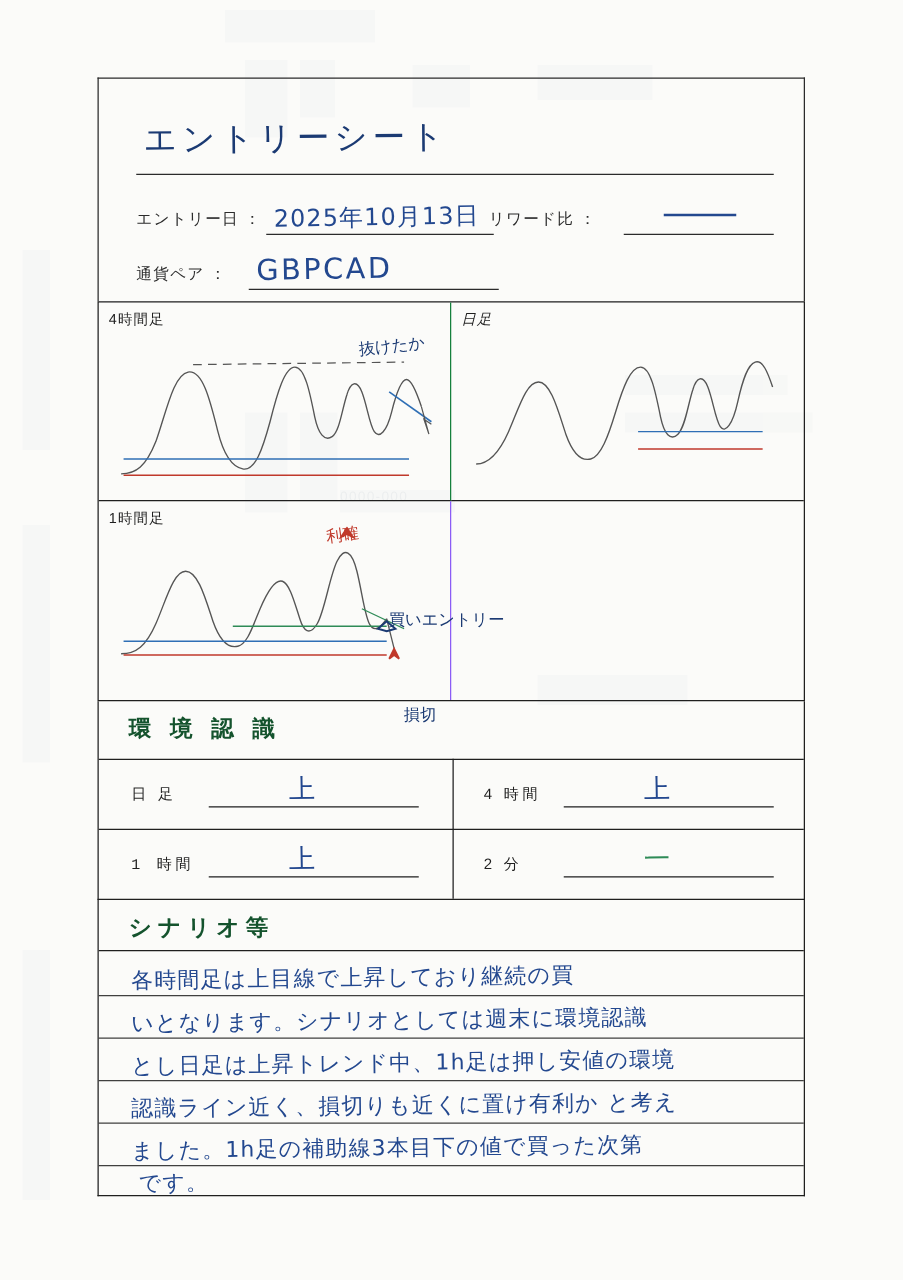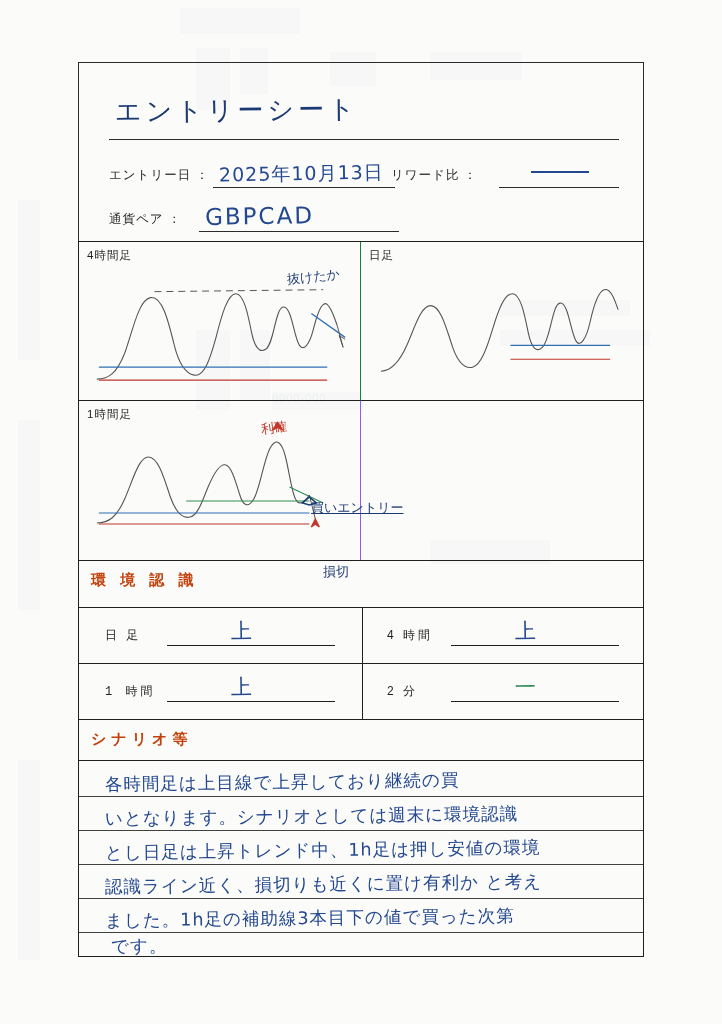--- a/index.html
+++ b/index.html
@@ -76,21 +76,21 @@
   .charts{
     border:1.8px solid #1f1f1f;
     height:318px;
     display:grid;
     grid-template-columns:1fr 1fr;
     grid-template-rows:1fr 1fr;
     position:relative;
   }
   .cell{position:relative;}
   .cell.b1{border-right:1px solid #15803d;border-bottom:1.4px solid #1f1f1f;}
-  .cell.b2{border-bottom:1.4px solid #1f1f1f;}
+  .cell.b2{border-bottom:1.4px solid #1f1f1f;font-style:italic;}
   .cell.b3{border-right:1px solid #8b5cf6;text-align:right;}
   .cell-label{
     position:absolute;left:8px;top:6px;
     font-size:11.5px;color:#1f1f1f;letter-spacing:1px;
   }
   .cell svg{position:absolute;inset:0;width:100%;height:100%;}
   .anno{
     position:absolute;
     font-family:"DejaVu Sans", sans-serif;
     font-size:13px;
@@ -100,22 +100,22 @@
   .anno.red{color:#c0392b;}
 
   
   .envbox{
     border:1.6px solid #1f1f1f;
     border-top:none;
     height:158px;
     position:relative;
   }
   .sect-title{
-    position:absolute;left:12px;top:10px;
-    font-size:15px;font-weight:bold;letter-spacing:5px;color:#c2410c;
+    position:absolute;left:24px;top:10px;
+    font-size:18px;font-weight:bold;letter-spacing:5px;color:#14532d;
   }
   .env-div{position:absolute;left:0;right:0;height:1.1px;background:#1f1f1f;}
   .env-vdiv{position:absolute;top:46px;bottom:0;width:1px;background:#1f1f1f;}
   .env-lbl{position:absolute;font-size:12px;letter-spacing:3px;color:#1f1f1f;}
   .env-val{
     position:absolute;
     font-family:"DejaVu Sans", sans-serif;
     font-size:21px;color:#23488f;
     transform:rotate(-1deg);
   }
@@ -212,21 +212,21 @@
         <path d="M20,123 L232,123" fill="none" stroke="#c0392b" stroke-width="1.2"></path>
         <path d="M20,112 L232,112" fill="none" stroke="#2f6fb5" stroke-width="1.2"></path>
         <path d="M108,100 L232,100" fill="none" stroke="#2e8b57" stroke-width="1.2"></path>
         <path d="M212,86 L246,102" fill="none" stroke="#2e8b57" stroke-width="1.1"></path>
         <path d="M232,94 L238,118" fill="none" stroke="#555" stroke-width="1"></path>
         <path d="M196,28 l4,-6 l4,6 l-4,-2 z" fill="#c0392b" stroke="#c0392b" stroke-width="2"></path>
         <path d="M238,118 l-4,8 l4,-3 l4,3 z" fill="#c0392b" stroke="#c0392b" stroke-width="1.4"></path>
         <path d="M232,96 l-7,6 l7,2 l7,-2 z" fill="none" stroke="#1b3a73" stroke-width="1.6"></path>
       </svg>
       <div class="anno red" style="left:182px;top:18px;transform:rotate(-8deg);">利確</div>
-      <div class="anno" style="left:232px;top:98px;text-decoration:underline;">買いエントリー</div>
+      <div class="anno" style="left:232px;top:86px;">買いエントリー</div>
       <div class="anno" style="left:244px;top:120px;margin-top:42px;">損切</div>
     </div>
 
   </div>
 
   <div class="envbox">
     <div class="sect-title">環 境 認 識</div>
     <div class="env-div" style="top:46px;"></div>
     <div class="env-div" style="top:102px;"></div>
     <div class="env-vdiv" style="left:283px;"></div>

